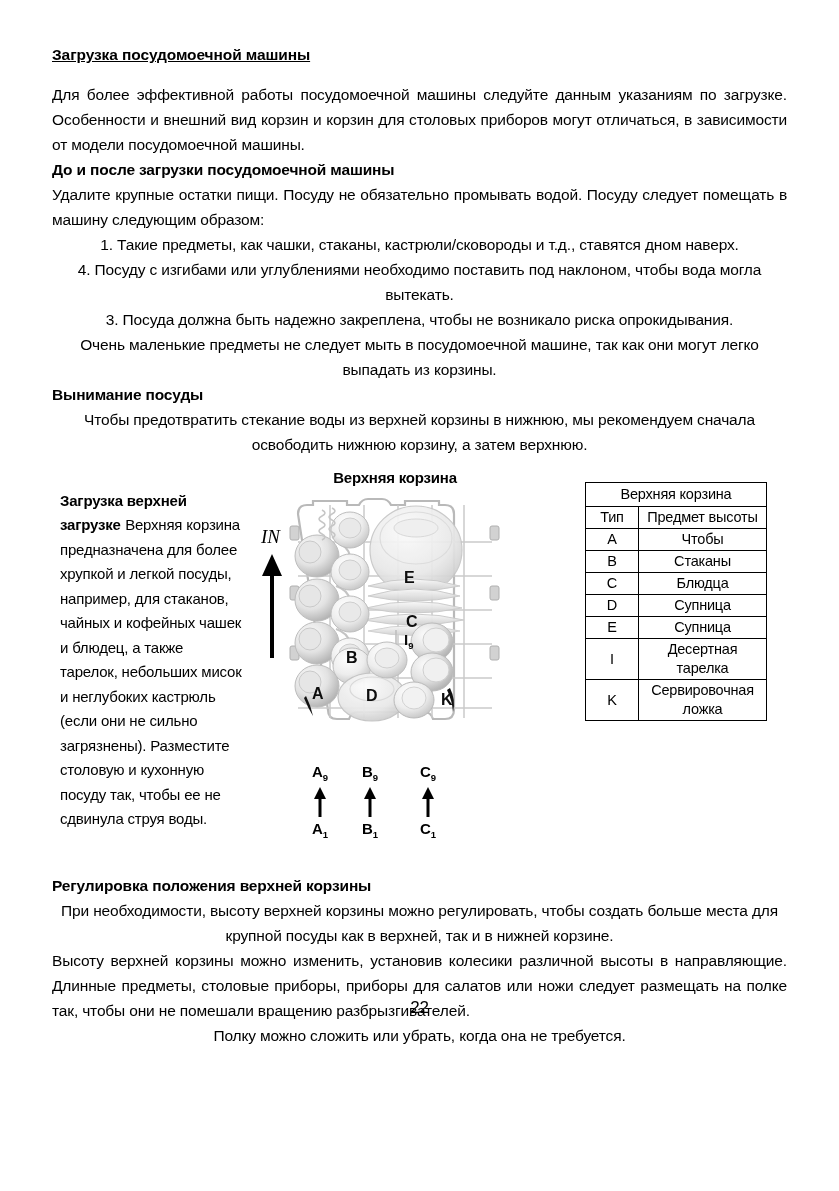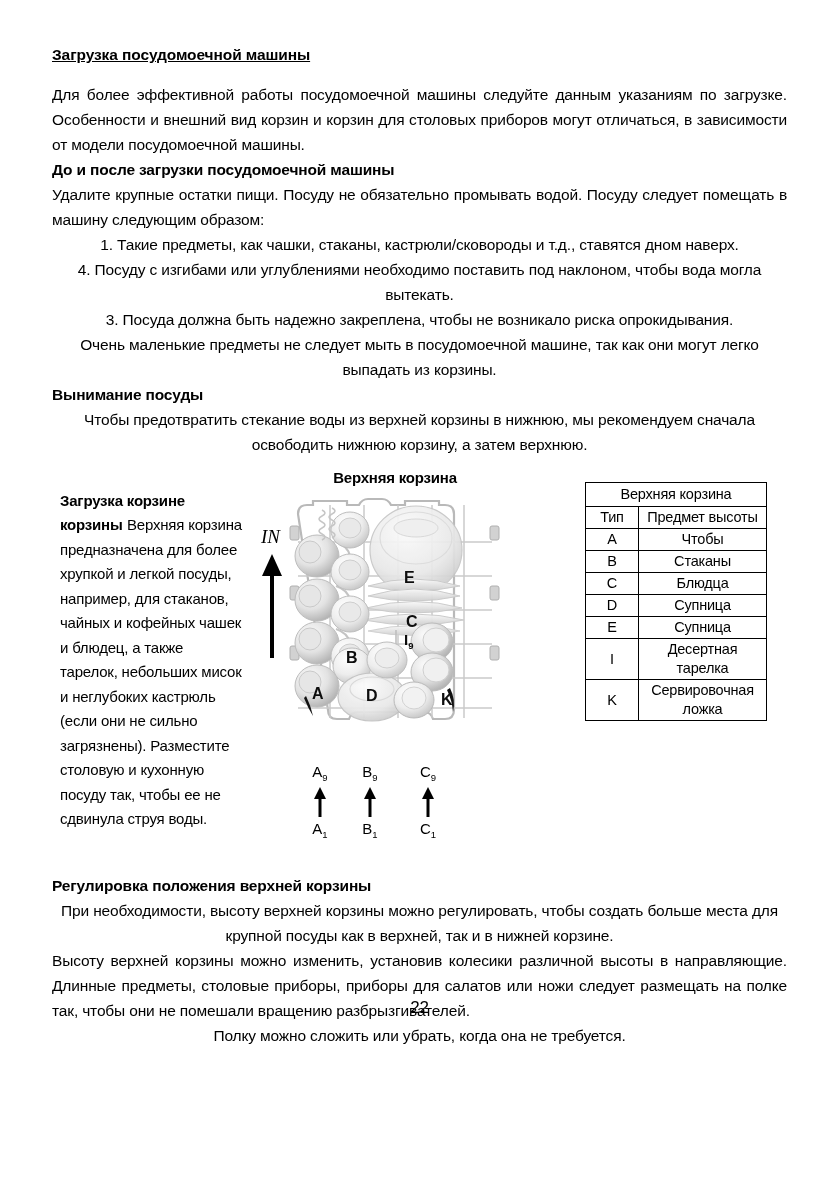--- a/index.html
+++ b/index.html
@@ -139,21 +139,21 @@
     left: 232px;
     top: 295px;
     width: 230px;
     height: 80px;
   }
   .abc-col {
     position: absolute;
     width: 48px;
     text-align: center;
     font-size: 15px;
-    font-weight: normal;
+    font-weight: bold;
   }
   .abc-col .top-l, .abc-col .bot-l {
     display: block;
     line-height: 16px;
   }
   .abc-col sub {
     font-size: 9.5px;
   }
 
   
@@ -211,21 +211,21 @@
   <p class="body">4. Посуду с изгибами или углублениями необходимо поставить под наклоном, чтобы вода могла вытекать.</p>
   <p class="body">3. Посуда должна быть надежно закреплена, чтобы не возникало риска опрокидывания.</p>
   <p class="body">Очень маленькие предметы не следует мыть в посудомоечной машине, так как они могут легко выпадать из корзины.</p>
 
   <p class="h-bold">Вынимание посуды</p>
   <p class="body">Чтобы предотвратить стекание воды из верхней корзины в нижнюю, мы рекомендуем сначала освободить нижнюю корзину, а затем верхнюю.</p>
 
   <div class="figure-region">
 
     <div class="left-col">
-      <span class="lc-head">Загрузка корзине корзины</span>
+      <span class="lc-head">Загрузка верхней загрузке</span>
       <span class="lc-text">Верхняя корзина предназначена для более хрупкой и легкой посуды, например, для стаканов, чайных и кофейных чашек и блюдец, а также тарелок, небольших мисок и неглубоких кастрюль (если они не сильно загрязнены). Разместите столовую и кухонную посуду так, чтобы ее не сдвинула струя воды.</span>
     </div>
 
     <div class="in-arrow-wrap">
       <span class="in-label">IN</span>
       <svg width="44" height="112" viewBox="0 0 44 112" style="position:absolute;left:0;top:22px">
         <line x1="20" y1="110" x2="20" y2="22" stroke="#000" stroke-width="4"></line>
         <polygon points="20,6 10,28 30,28" fill="#000"></polygon>
       </svg>
     </div>

